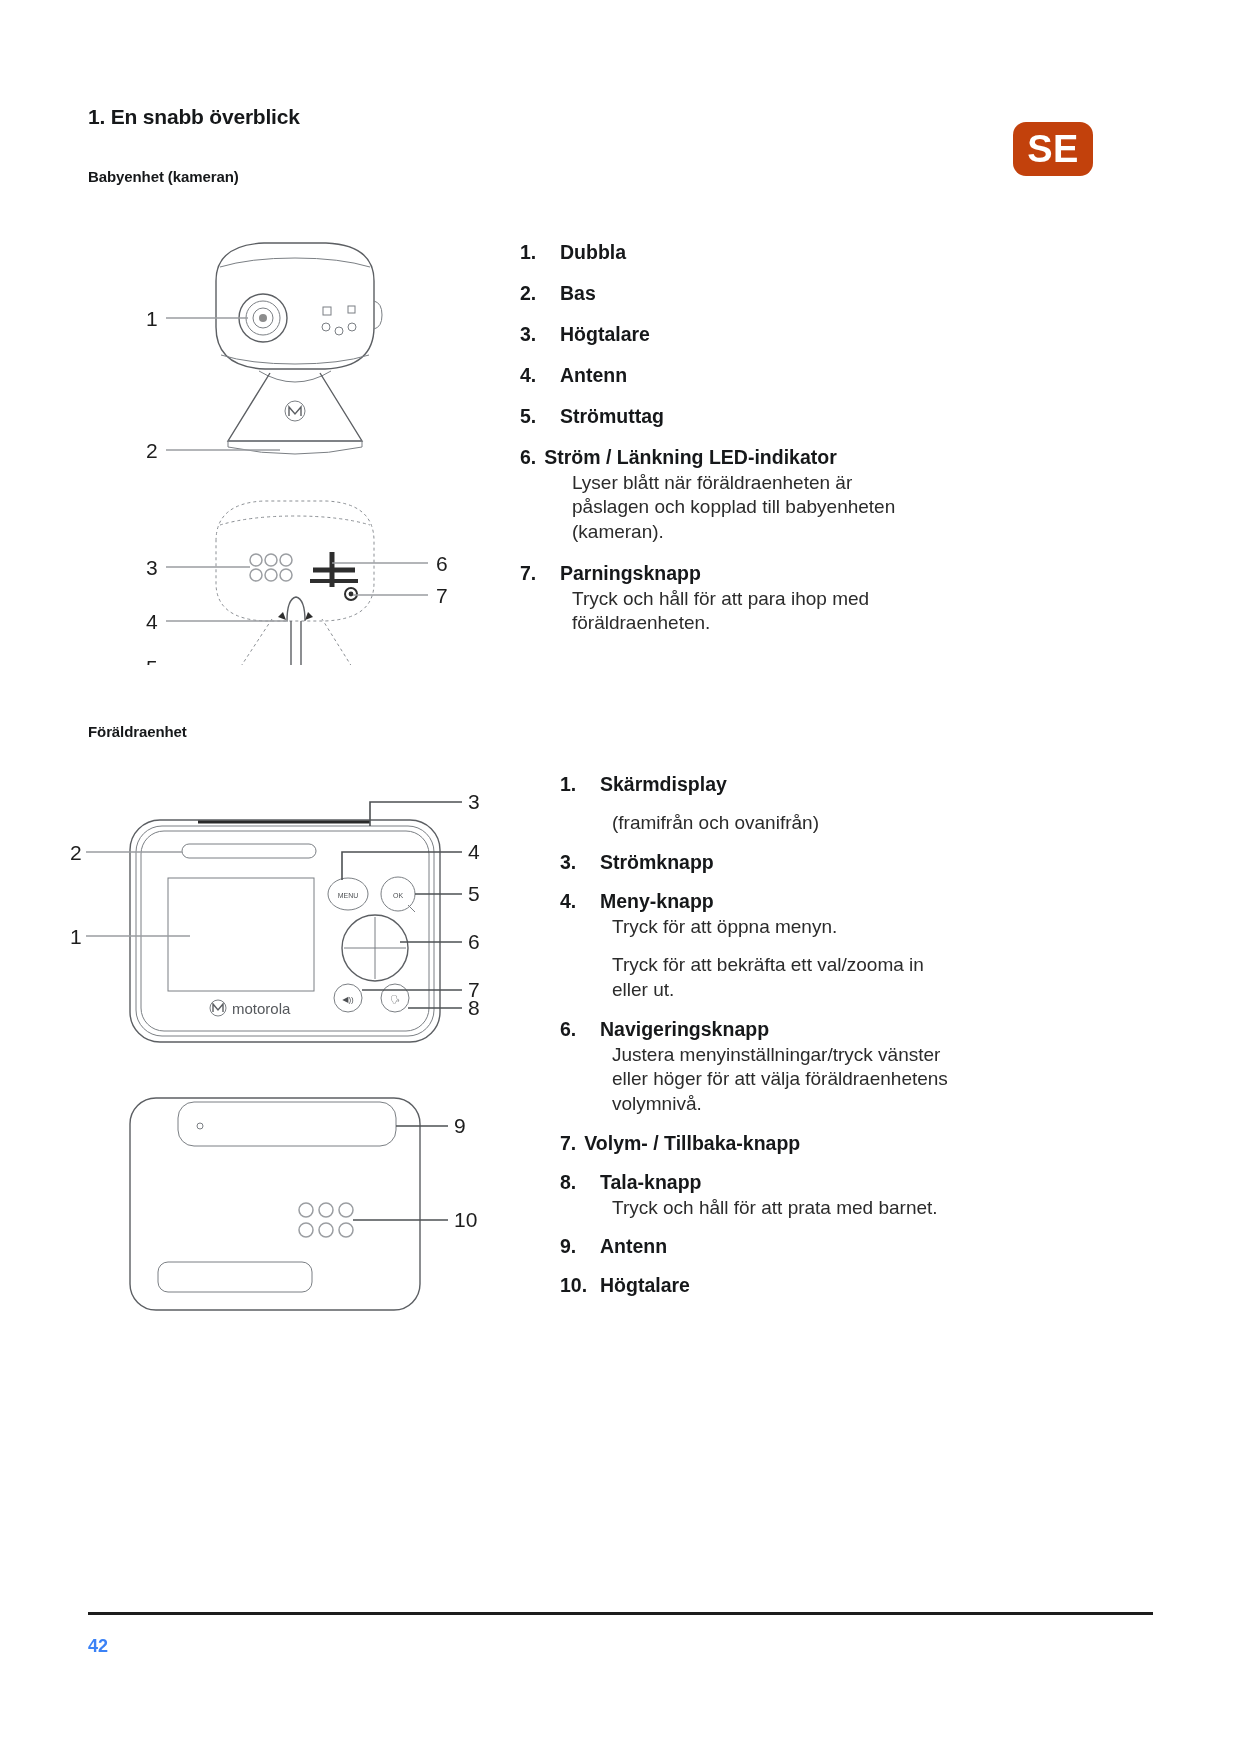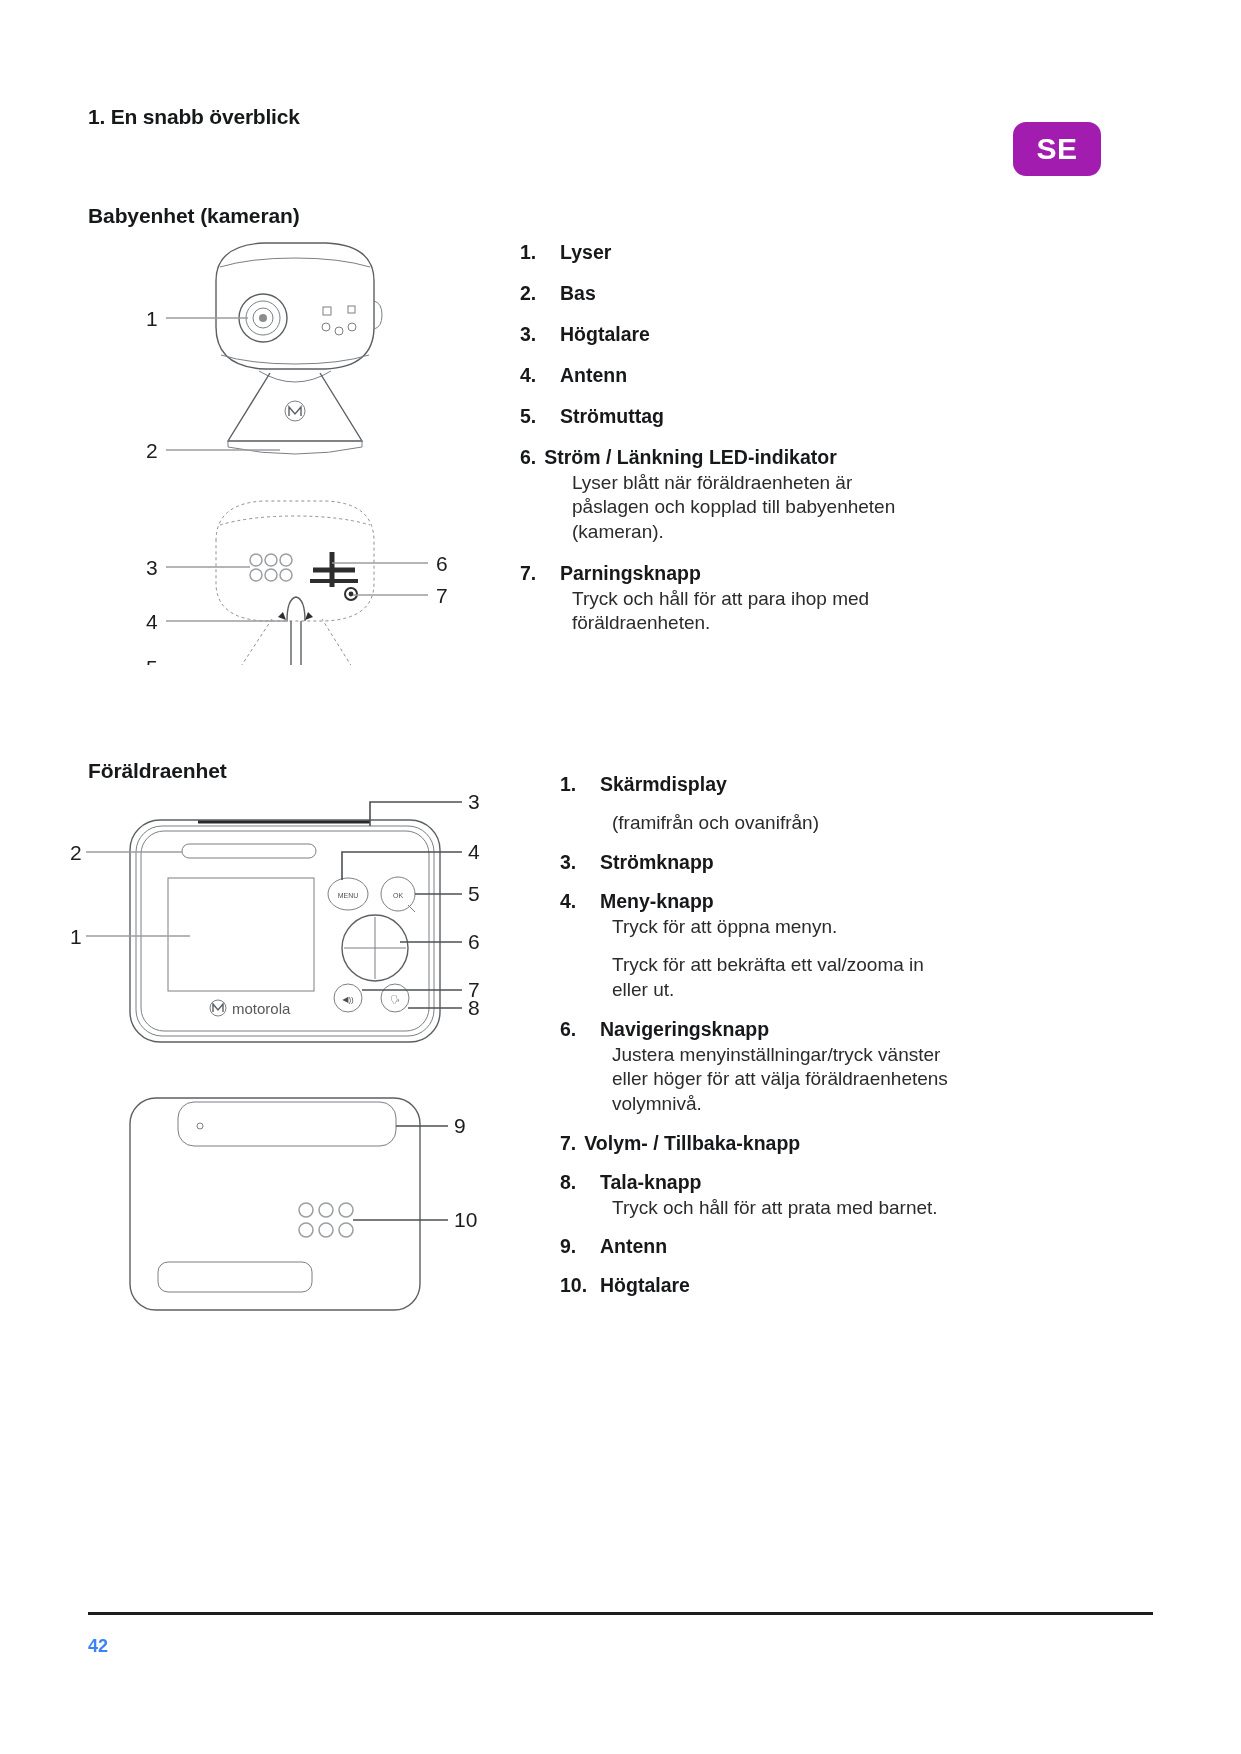--- a/index.html
+++ b/index.html
@@ -27,40 +27,39 @@
     top: 105px;
     font-size: 21px;
     font-weight: bold;
     letter-spacing: -0.2px;
     color: #16181a;
   }
   .lang-badge {
     position: absolute;
     left: 1013px;
     top: 122px;
-    width: 88px;
+    width: 80px;
     height: 54px;
-    background: #a21caf;
+    background: #c2410c;
     border-radius: 13px;
     color: #ffffff;
-    font-size: 30px;
+    font-size: 38px;
     font-weight: bold;
     display: flex;
     align-items: center;
     justify-content: center;
     letter-spacing: 0.5px;
   }
 
   .sub-heading {
     position: absolute;
-    font-size: 21px;
+    font-size: 15px;
     font-weight: bold;
     color: #16181a;
     letter-spacing: -0.1px;
-    margin-top: 36px;
   }
   #baby-heading { left: 88px; top: 168px; }
   #parent-heading { left: 88px; top: 723px; }
 
   
   .spec-list {
     position: absolute;
     list-style: none;
     margin: 0;
     padding: 0;
@@ -217,21 +216,21 @@
 
       <line class="leader" x1="212" y1="348" x2="308" y2="348"></line>
       <text class="callout-txt" x="316" y="356">6</text>
       <line class="leader" x1="233" y1="380" x2="308" y2="380"></line>
       <text class="callout-txt" x="316" y="388">7</text>
     </svg>
   </div>
 
   <ul class="spec-list" id="baby-list">
     <li class="spec-item">
-      <span class="spec-head"><span class="spec-num">1.</span><span>Lyser</span></span>
+      <span class="spec-head"><span class="spec-num">1.</span><span>Dubbla</span></span>
     </li>
     <li class="spec-item">
       <span class="spec-head"><span class="spec-num">2.</span><span>Bas</span></span>
     </li>
     <li class="spec-item">
       <span class="spec-head"><span class="spec-num">3.</span><span>Högtalare</span></span>
     </li>
     <li class="spec-item">
       <span class="spec-head"><span class="spec-num">4.</span><span>Antenn</span></span>
     </li>

